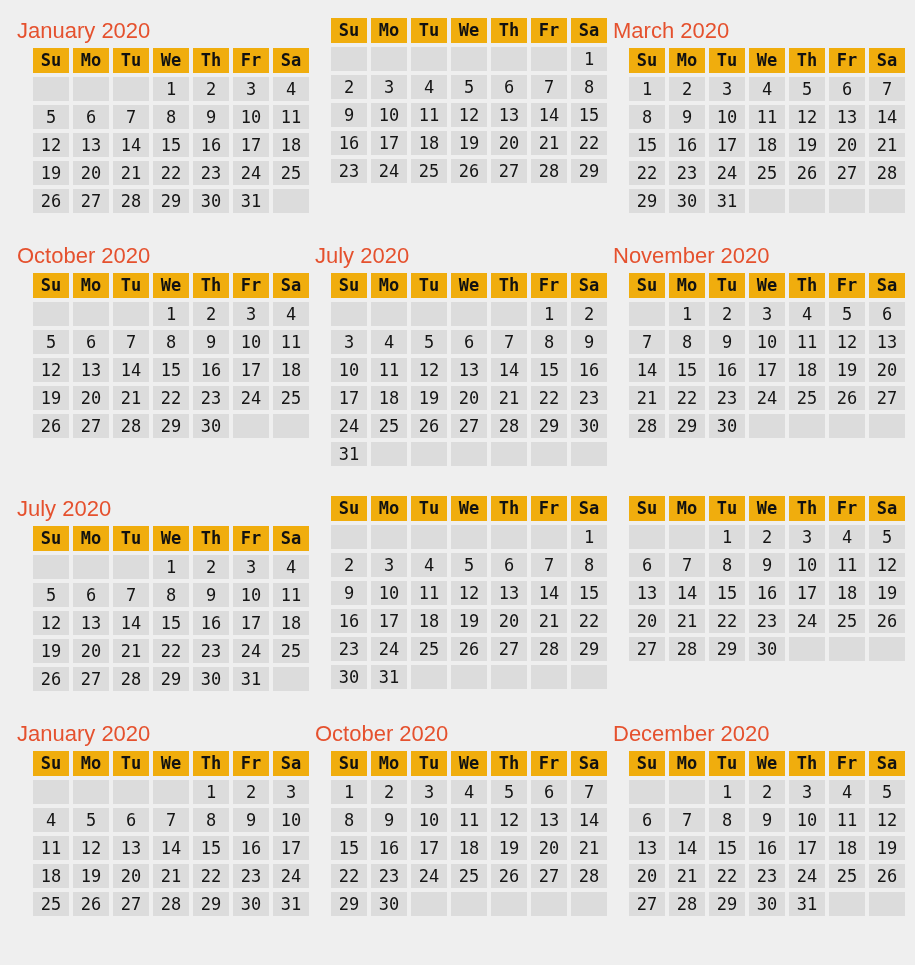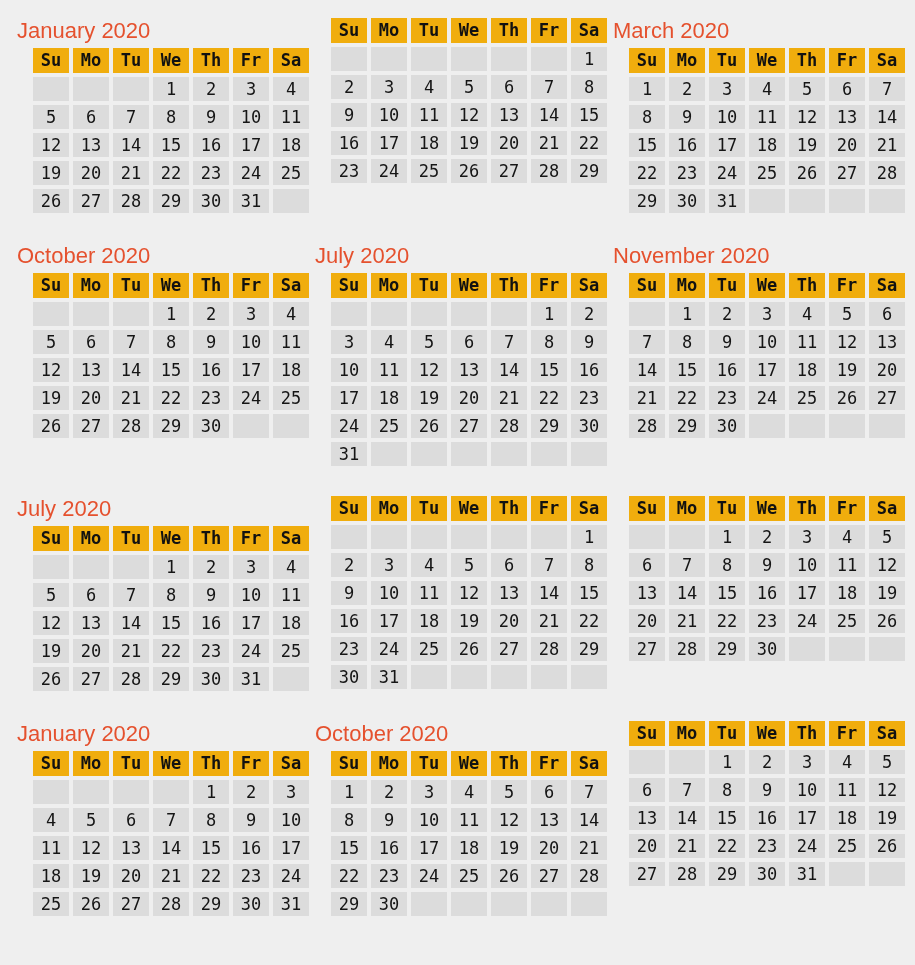--- a/index.html
+++ b/index.html
@@ -599,20 +599,21 @@
         <div class="cell day">30</div>
         <div class="cell day empty"></div>
         <div class="cell day empty"></div>
         <div class="cell day empty"></div>
         <div class="cell day empty"></div>
         <div class="cell day empty"></div>
       </div>
   </section>
 
   <section class="month">
+    <h2 class="month-title">December 2020</h2>
     <div class="month-grid">
         <div class="cell head">Su</div>
         <div class="cell head">Mo</div>
         <div class="cell head">Tu</div>
         <div class="cell head">We</div>
         <div class="cell head">Th</div>
         <div class="cell head">Fr</div>
         <div class="cell head">Sa</div>
         <div class="cell day empty"></div>
         <div class="cell day empty"></div>

